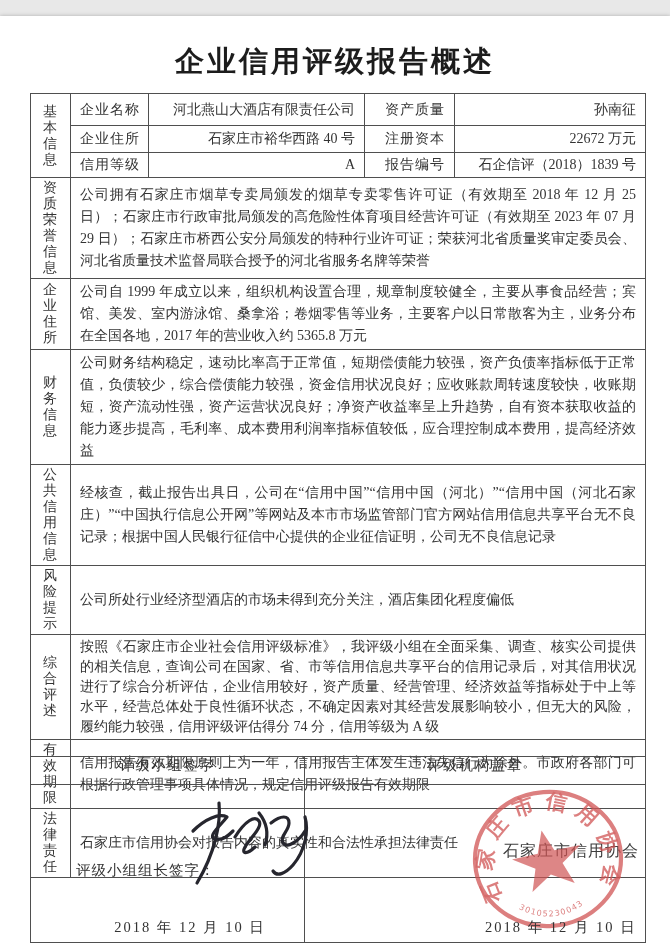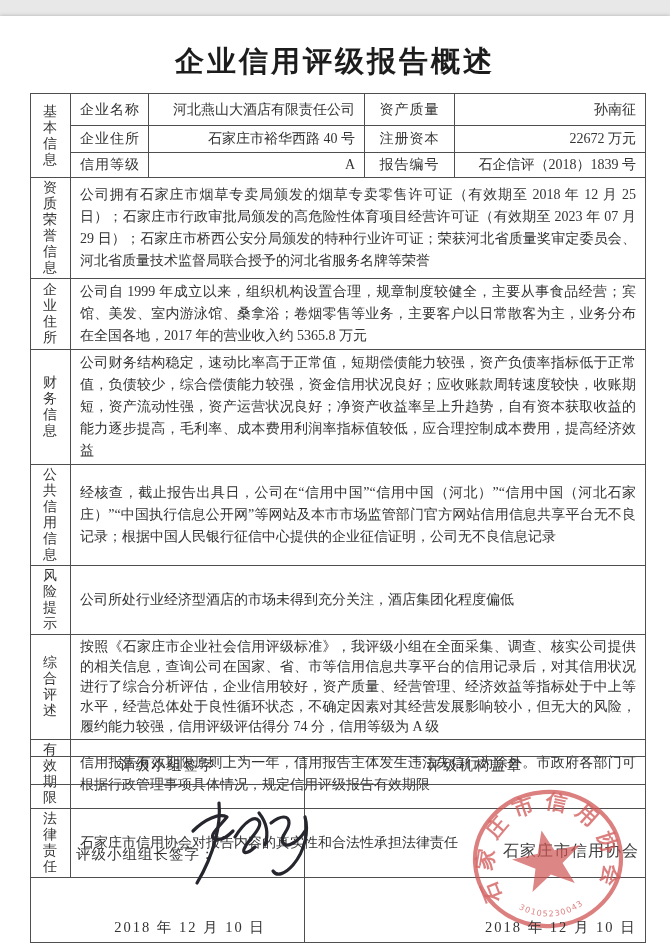--- a/index.html
+++ b/index.html
@@ -38,21 +38,21 @@
     overflow:hidden;
   }
   td.sec-lbl{
     text-align:center;
     padding:2px 5px;
     word-break:break-all;
     line-height:16px;
     letter-spacing:1px;
   }
   td.fld-lbl{
-    text-align:center;
+    text-align:right;
     padding-left:10px;
     letter-spacing:1px;
     white-space:nowrap;
   }
   td.fld-val{
     text-align:right;
     padding-left:11px;
     white-space:nowrap;
   }
   td.content{
@@ -77,21 +77,21 @@
     vertical-align:top;
   }
   td.foot-hdr{
     text-align:center;
     vertical-align:middle;
     letter-spacing:2px;
     height:27px;
   }
   .sig-cell,.stamp-cell{position:relative;height:157px;}
   .sig-label{
-    position:absolute;left:45px;top:60px;
+    position:absolute;left:45px;top:76px;
     font-size:14.5px;letter-spacing:1px;white-space:nowrap;
   }
   .sig-svg{position:absolute;left:158px;top:12px;}
   .date-left{
     position:absolute;left:0;right:0;top:133px;
     text-align:center;padding-left:45px;
     font-size:14.5px;letter-spacing:2px;white-space:nowrap;
   }
   .org-name{
     position:absolute;left:198px;top:56px;

